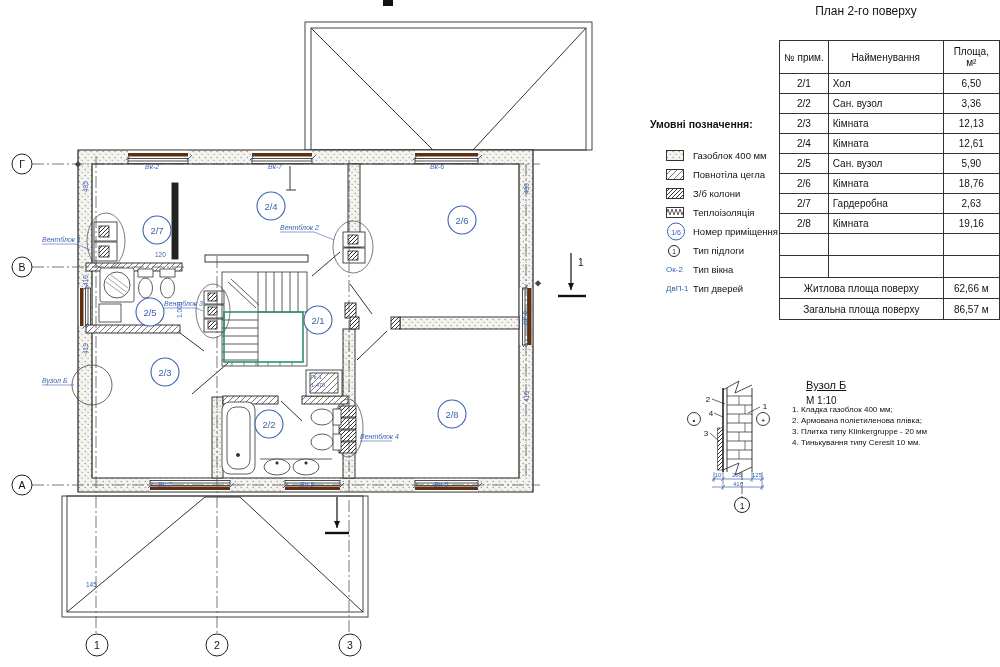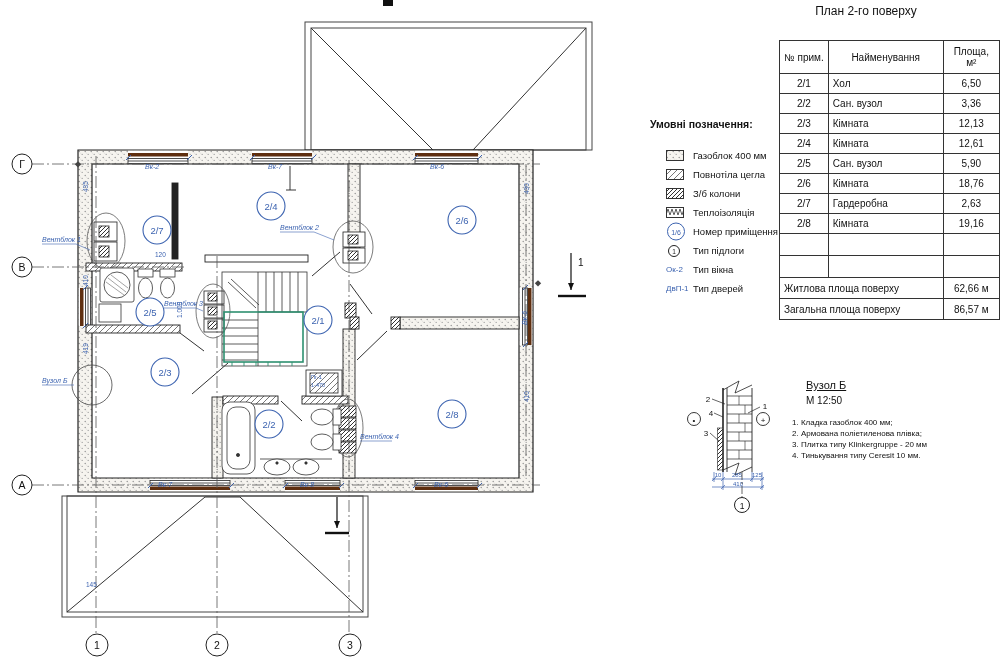--- a/index.html
+++ b/index.html
@@ -5,40 +5,40 @@
   html,body{margin:0;padding:0;background:#e8e8e8;}
   .stage{position:relative;width:1000px;height:667px;background:#ffffff;overflow:hidden;
          font-family:"Liberation Sans", sans-serif;color:#1e1e1e;}
   svg text{font-family:"Liberation Sans", sans-serif;}
   .abs{position:absolute;}
 
   
   .sheet-title{left:752px;top:2px;width:228px;text-align:center;font-size:12px;line-height:19px;color:#111;}
   .expl-table{left:779px;top:40px;border-collapse:collapse;table-layout:fixed;padding-left:9px;}
   .expl-table td,.expl-table th{border:1px solid #333;font-weight:normal;font-size:10px;color:#111;
-      padding:0 4px;overflow:hidden;white-space:nowrap;}
+      padding:0 4px;overflow:hidden;white-space:nowrap;text-align:center;}
   .expl-table .c1{width:36px;text-align:center;}
   .expl-table .c2{width:120px;text-align:left;}
   .expl-table .c3{width:52px;text-align:center;}
   .expl-table .hdr td{height:32px;text-align:center;}
   .expl-table .r td{height:19px;}
   .expl-table .emptyr td{height:21px;}
   .expl-table .tot td{height:20px;}
 
   
   .legend{left:650px;top:118px;width:140px;}
   .legend-title{font-size:10.5px;font-weight:bold;color:#111;margin-bottom:16px;}
   .legend-row{display:flex;align-items:center;height:19px;font-size:9.5px;color:#111;padding-left:16px;}
   .legend-ico{width:27px;flex:0 0 27px;display:flex;align-items:center;}
   .blue-it{color:#3c63b0;font-size:8px;}
 
   
   .detail-title{left:806px;top:379px;font-size:11px;color:#111;text-decoration:underline;}
   .detail-scale{left:806px;top:395px;font-size:10px;color:#111;}
-  .detail-notes{left:792px;top:417px;font-size:8px;line-height:11px;color:#111;white-space:nowrap;}
+  .detail-notes{left:792px;top:404px;font-size:8px;line-height:11px;color:#111;white-space:nowrap;}
 </style>
 </head>
 <body>
 
 <div class="stage">
 
   <svg class="abs" style="left:0;top:0" width="1000" height="667" viewBox="0 0 1000 667">
     <defs>
       <pattern id="pat-stipple" width="6" height="6" patternUnits="userSpaceOnUse">
         <rect width="6" height="6" fill="#f6f4ef"></rect>
@@ -516,21 +516,21 @@
       <span class="legend-ico blue-it">Ок-2</span>
       <span>Тип вікна</span>
     </div>
     <div class="legend-row">
       <span class="legend-ico blue-it">ДвП-1</span>
       <span>Тип дверей</span>
     </div>
   </div>
 
   <div class="abs detail-title">Вузол Б</div>
-  <div class="abs detail-scale">М 12:50</div>
+  <div class="abs detail-scale">М 1:10</div>
   <div class="abs detail-notes">
     <div>1. Кладка газоблок 400 мм;</div>
     <div>2. Армована поліетиленова плівка;</div>
     <div>3. Плитка типу Klinkergruppe  - 20 мм</div>
     <div>4. Тинькування типу Ceresit 10 мм.</div>
   </div>
 
 </div>
 
 </body></html>

